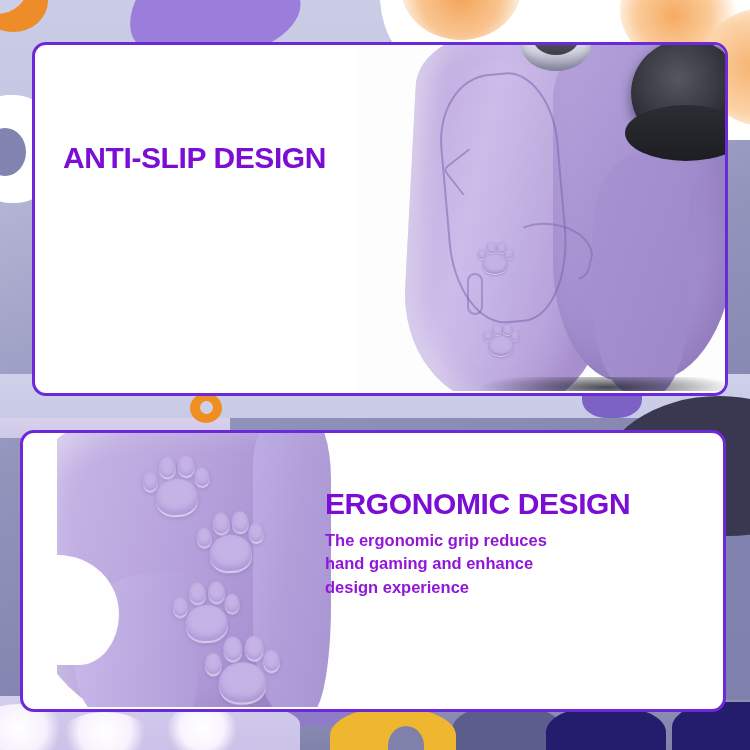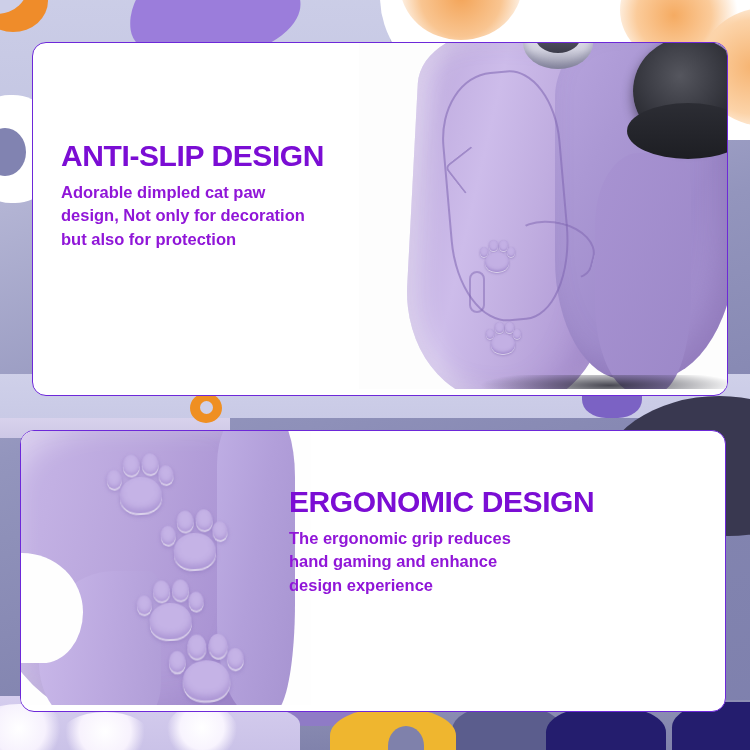--- a/index.html
+++ b/index.html
@@ -149,26 +149,26 @@
   }
   .bg-grey-b {
     left:452px; top:706px; width:110px; height:60px;
     background:#5b5d8d; border-radius:40% 40% 0 0;
   }
 
   
   .card {
     position:absolute;
     background:#ffffff;
-    border:1px solid #6d28d9;
+    border:3px solid #6d28d9;
     border-radius:14px;
     overflow:hidden;
   }
   #card-anti { left:32px; top:42px; width:696px; height:354px; }
-  #card-ergo { left:20px; top:430px; width:706px; height:282px; }
+  #card-ergo { left:20px; top:430px; width:706px; height:282px;padding-left:34px; }
 
   .card-inner { position:relative; width:100%; height:100%; }
 
   .card-text { position:absolute; z-index:4; }
   #anti-text { left:28px; top:96px; width:380px; }
   #ergo-text { left:268px; top:54px; width:420px; }
 
   .headline {
     font-size:30px; font-weight:bold; color:#7b0dd4;
     letter-spacing:-0.4px; line-height:1.1; white-space:nowrap;
@@ -386,25 +386,20 @@
 
       <div class="p1-btn"></div>
       <div class="p1-btn-in"></div>
       <div class="p1-stick"></div>
       <div class="p1-stick-ring"></div>
       <div class="p1-bottomshadow"></div>
     </div>
 
     <div class="card-text" id="anti-text">
       <div class="headline">ANTI-SLIP DESIGN</div>
-      <div class="subtext">
-        <div>Adorable dimpled cat paw</div>
-        <div>design, Not only for decoration</div>
-        <div>but also for protection</div>
-      </div>
     </div>
 
   </div>
 </div>
 
 <div class="card" id="card-ergo">
   <div class="card-inner">
 
     <div class="photo" id="ergo-photo">
       <div class="p2-bgwhite"></div>

